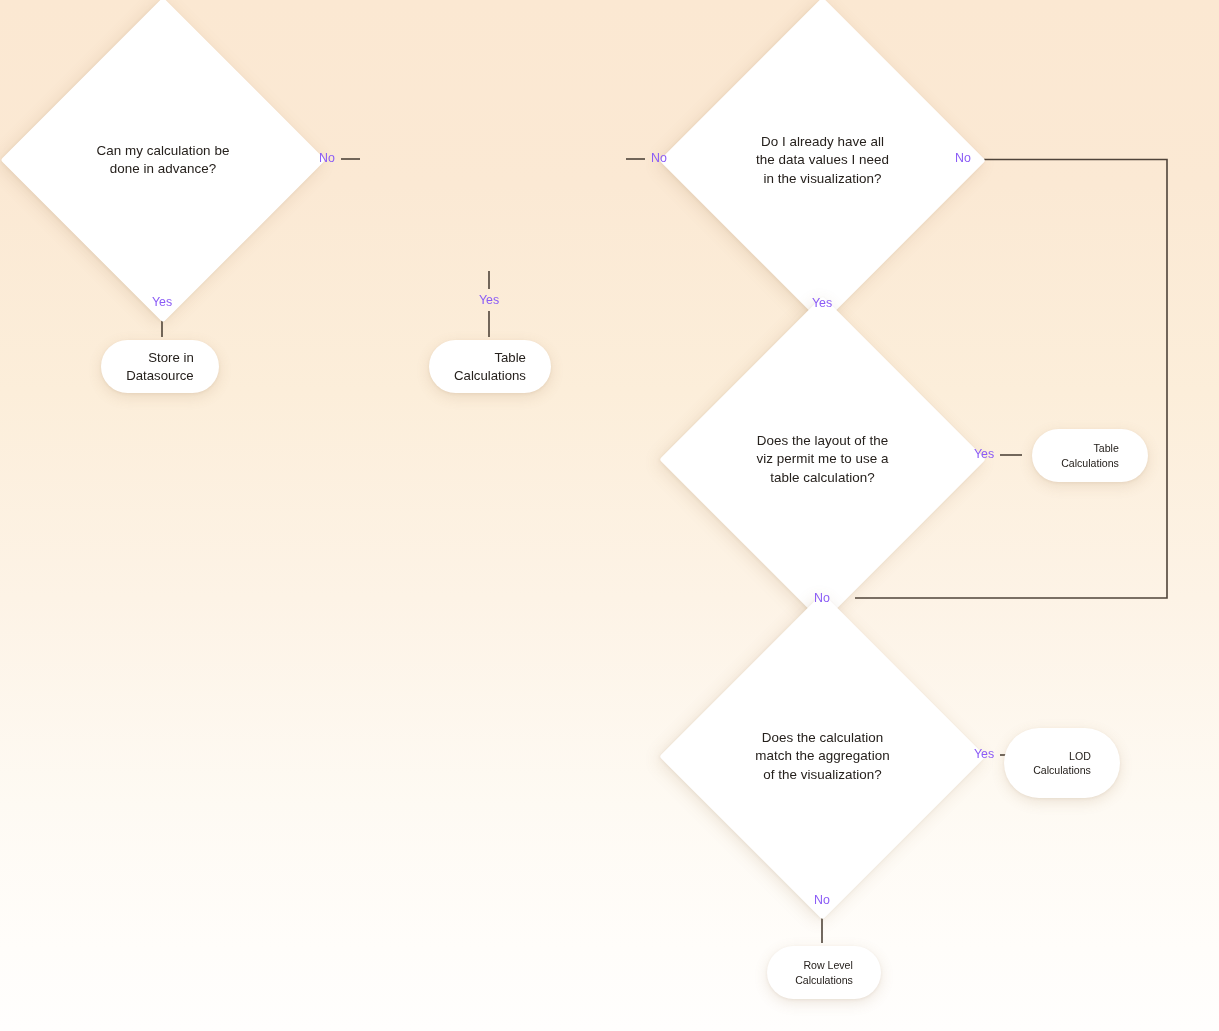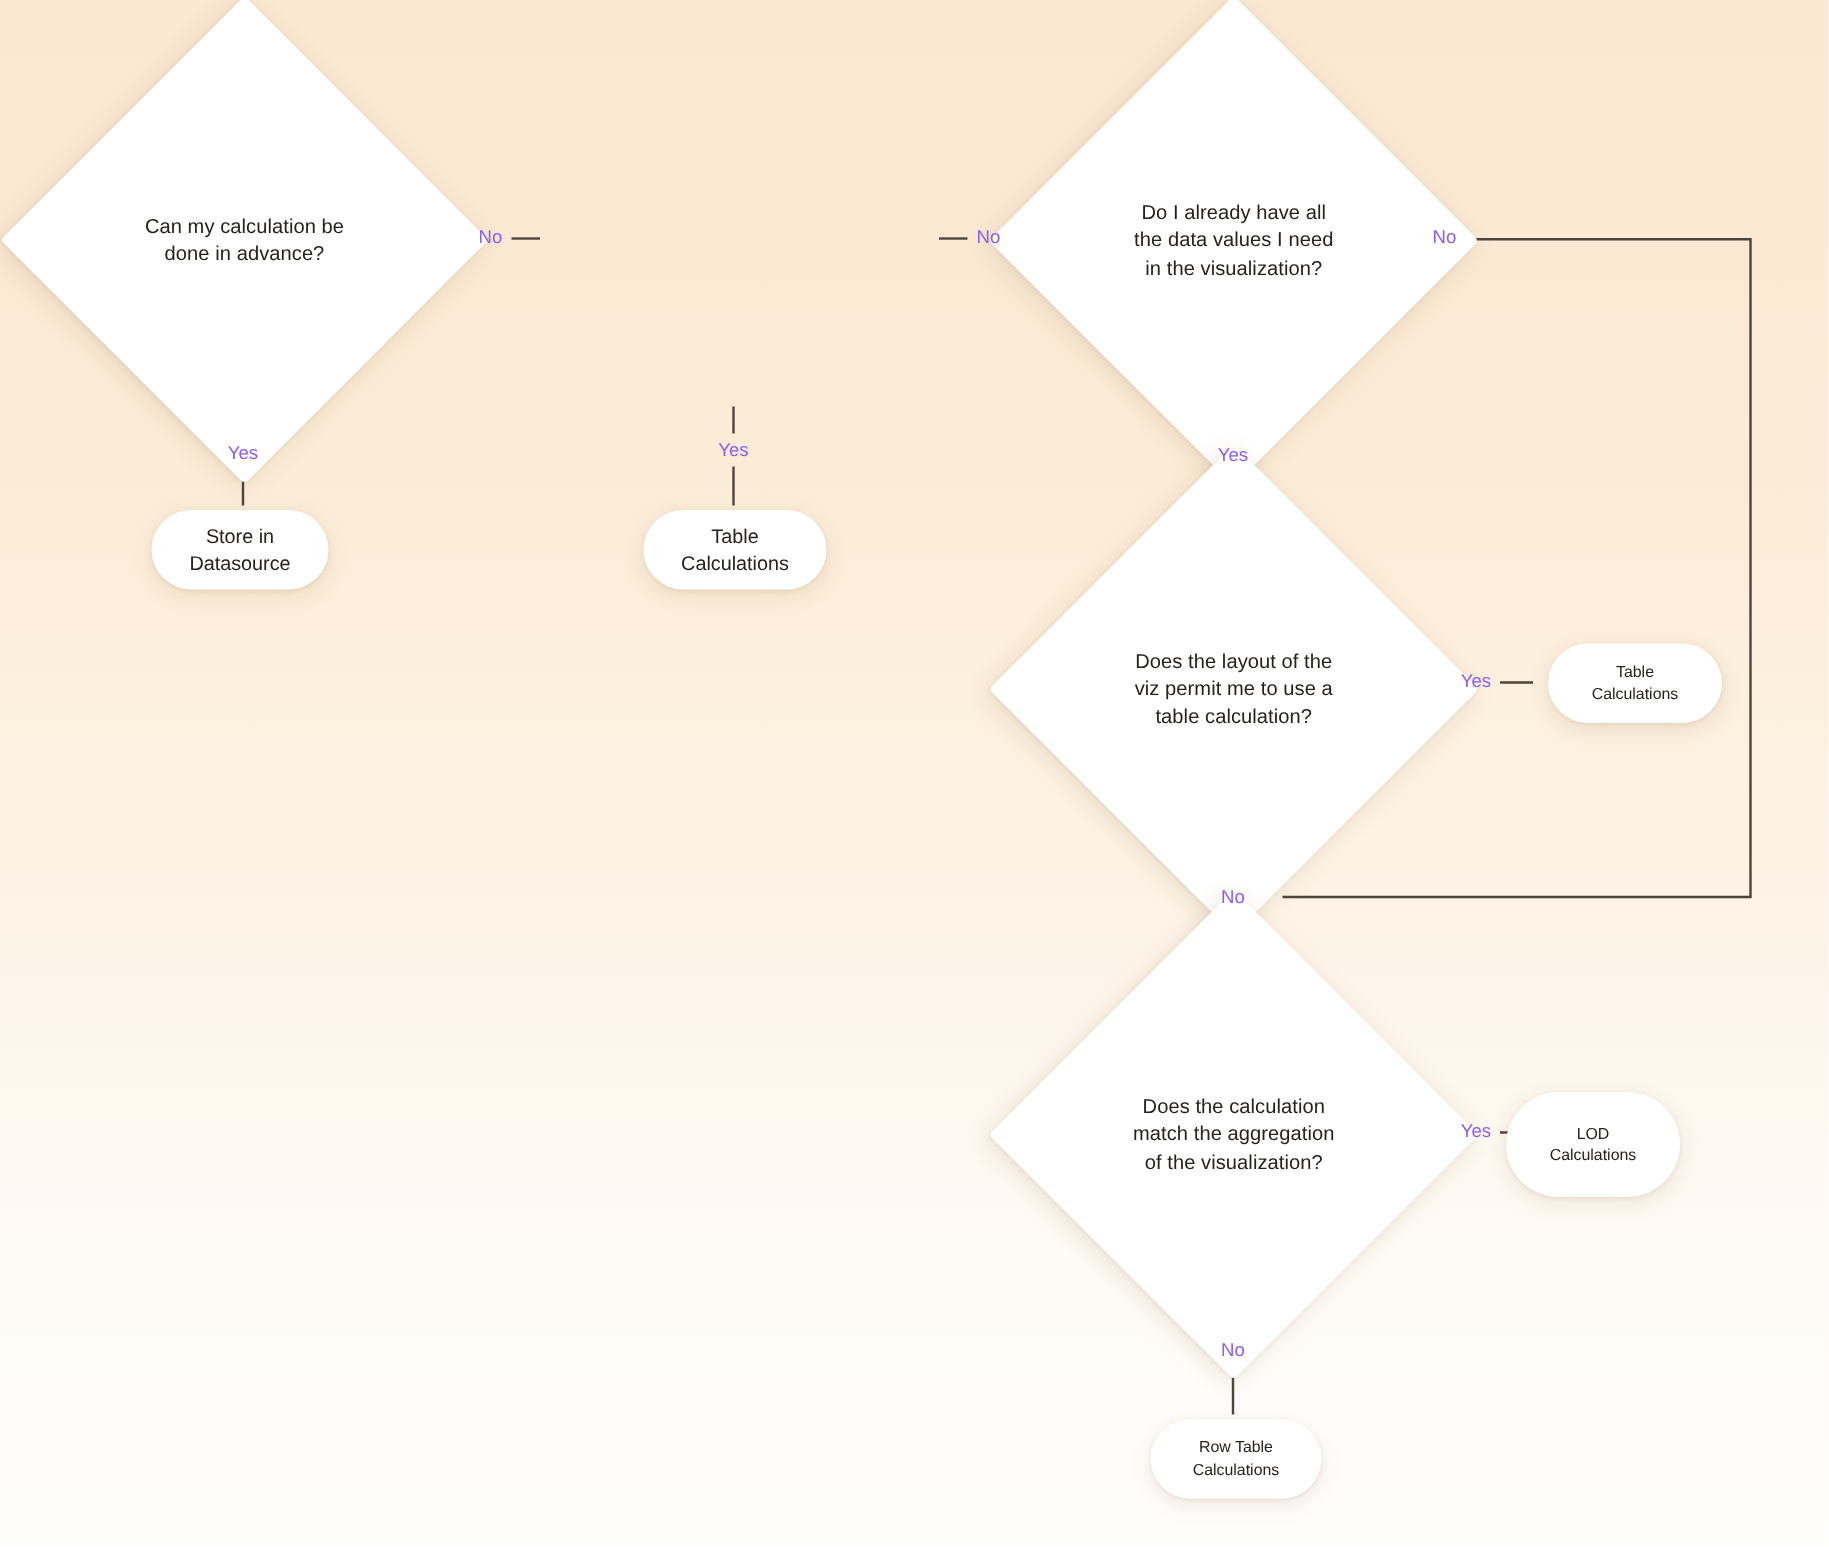--- a/index.html
+++ b/index.html
@@ -67,21 +67,21 @@
   }
 
   
   .pill {
     position: absolute;
     background: #ffffff;
     border-radius: 999px;
     display: flex;
     align-items: center;
     justify-content: center;
-    text-align: center;
+    text-align: right;
     color: #26211d;
     box-shadow: 0 4px 14px rgba(150,110,70,0.16),
                 0 1px 3px rgba(150,110,70,0.10);
     white-space: pre-line;
   }
   .pill.lg { font-size: 13.2px; line-height: 1.32; }
   .pill.sm { font-size: 10.6px; line-height: 1.35; }
 
   
   .elabel {
@@ -172,21 +172,21 @@
     <span>Table
 Calculations</span>
   </div>
 
   <div class="pill sm" style="left:1004px; top:728px; width:116px; height:70px;">
     <span>LOD
 Calculations</span>
   </div>
 
   <div class="pill sm" style="left:767px; top:946px; width:114px; height:53px;">
-    <span>Row Table
+    <span>Row Level
 Calculations</span>
   </div>
 
   <div class="elabel" style="left:307px; top:152px; width:40px;">No</div>
   <div class="elabel" style="left:142px; top:296px; width:40px;">Yes</div>
 
   <div class="elabel" style="left:639px; top:152px; width:40px;">No</div>
   <div class="elabel" style="left:469px; top:294px; width:40px;">Yes</div>
 
   <div class="elabel" style="left:943px; top:152px; width:40px;">No</div>

